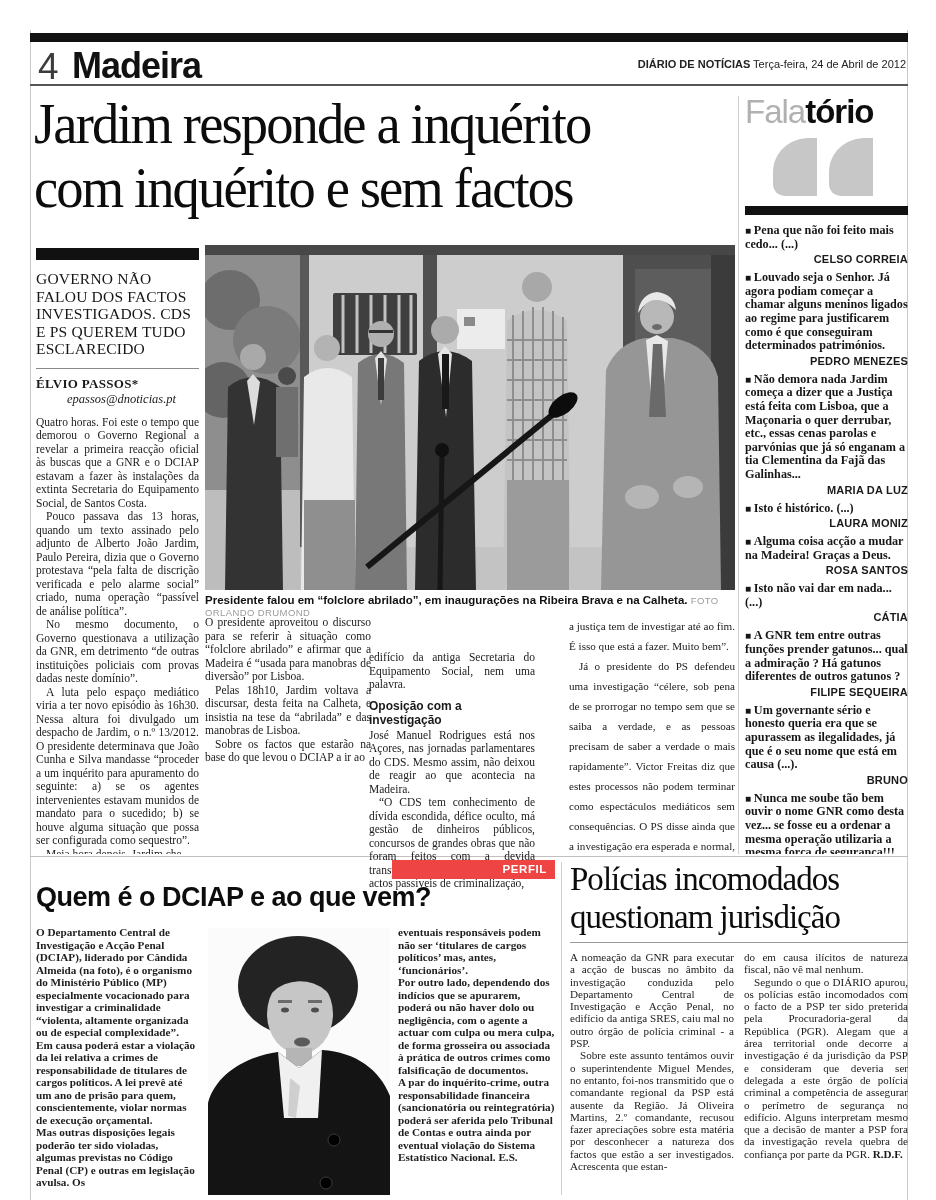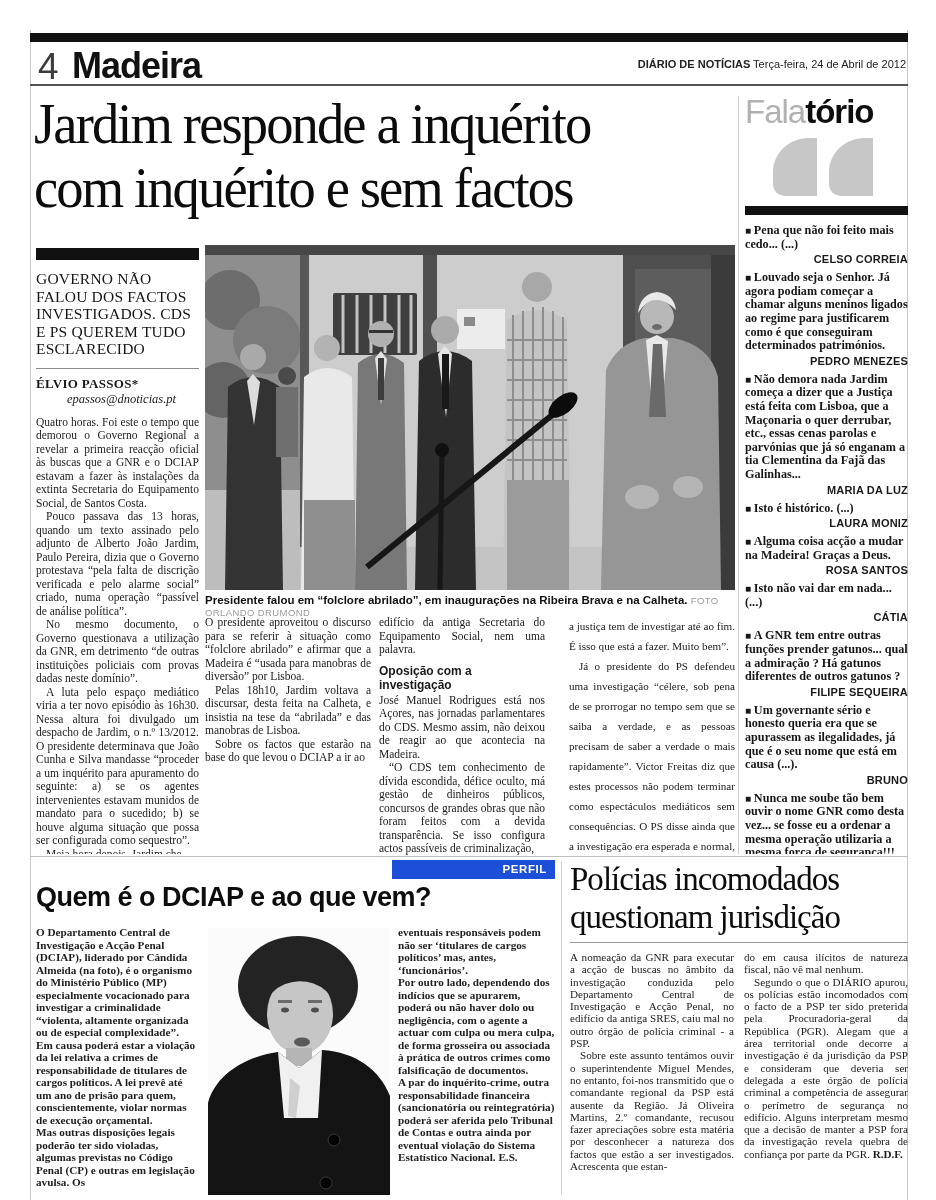--- a/index.html
+++ b/index.html
@@ -45,42 +45,42 @@
   .signoff{font-weight:700;}
 
   
   #photo{position:absolute;left:205px;top:245px;width:530px;height:345px;overflow:hidden;}
   #caption{position:absolute;left:205px;top:594px;width:530px;
            font-family:"Liberation Sans",sans-serif;font-size:11.5px;font-weight:700;color:#111;}
   #caption .credit{font-weight:400;font-size:9.5px;color:#9b9b9b;letter-spacing:.4px;}
 
   
   .bcol{position:absolute;top:616px;width:166px;height:240px;overflow:hidden;}
-  #bcol2{left:205px;} #bcol3{left:379px;} #bcol4{left:569px;}
+  #bcol2{left:205px;} #bcol3{left:369px;margin-top:35px;} #bcol4{left:569px;}
   #bcol4 .bp{font-size:11.1px;line-height:20px;}
 
   
   #falatorio{position:absolute;left:745px;top:92px;width:163px;height:762px;overflow:hidden;}
   #falaTitle{font-family:"Liberation Sans",sans-serif;font-size:33px;letter-spacing:-1px;
              line-height:40px;}
   #falaTitle .lt{color:#b1b1b1;font-weight:400;}
   #falaTitle .bd{color:#0d0d0d;font-weight:800;}
   #bigquote{margin:6px 0 4px 28px;}
   #dnlogo{font-family:"Liberation Sans",sans-serif;font-weight:800;font-size:25px;
           letter-spacing:-1.2px;color:#0d0d0d;white-space:nowrap;}
   #dnlogo .dot{display:inline-block;width:14px;height:14px;border-radius:50%;
           background:#cc2027;margin:0 1px;}
   #falabar{width:163px;height:9px;background:#111;margin:6px 0 9px;}
   .fc{margin:0 0 2px;font-size:12.2px;line-height:13.6px;font-weight:700;color:#161616;}
   .fc::before{content:"■ ";font-family:"Liberation Sans",sans-serif;font-size:10px;}
   .fa{font-family:"Liberation Sans",sans-serif;font-weight:700;font-size:11px;
       line-height:12px;text-align:right;margin:1px 0 6px;letter-spacing:.2px;}
 
   
-  #perfilTab{position:absolute;left:392px;top:860px;width:163px;height:19px;background:#1d4ed8;
+  #perfilTab{position:absolute;left:392px;top:860px;width:163px;height:19px;background:#ef4444;
              color:#fff;font-family:"Liberation Sans",sans-serif;font-weight:700;font-size:11.5px;
              line-height:19px;text-align:right;padding-right:8px;box-sizing:border-box;
              letter-spacing:.6px;}
   #perfilHead{position:absolute;left:36px;top:882px;width:520px;
               font-family:"Liberation Sans",sans-serif;font-weight:800;font-size:27px;
               letter-spacing:-.5px;color:#0d0d0d;}
   .dcol{position:absolute;top:926px;height:269px;overflow:hidden;}
   #dcol1{left:36px;width:164px;}
   #dcol2{left:398px;width:157px;}
   .dp{margin:0;font-size:11.2px;line-height:12.5px;font-weight:700;color:#1e1e1e;

